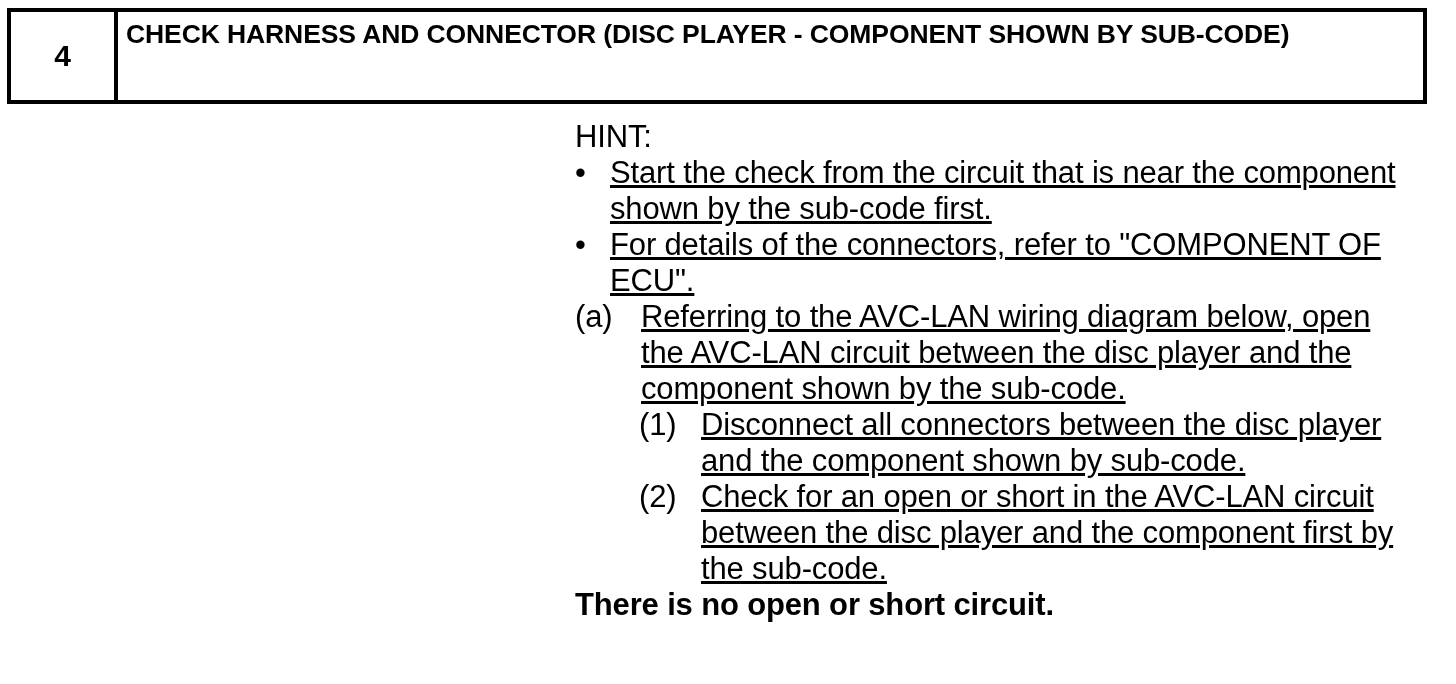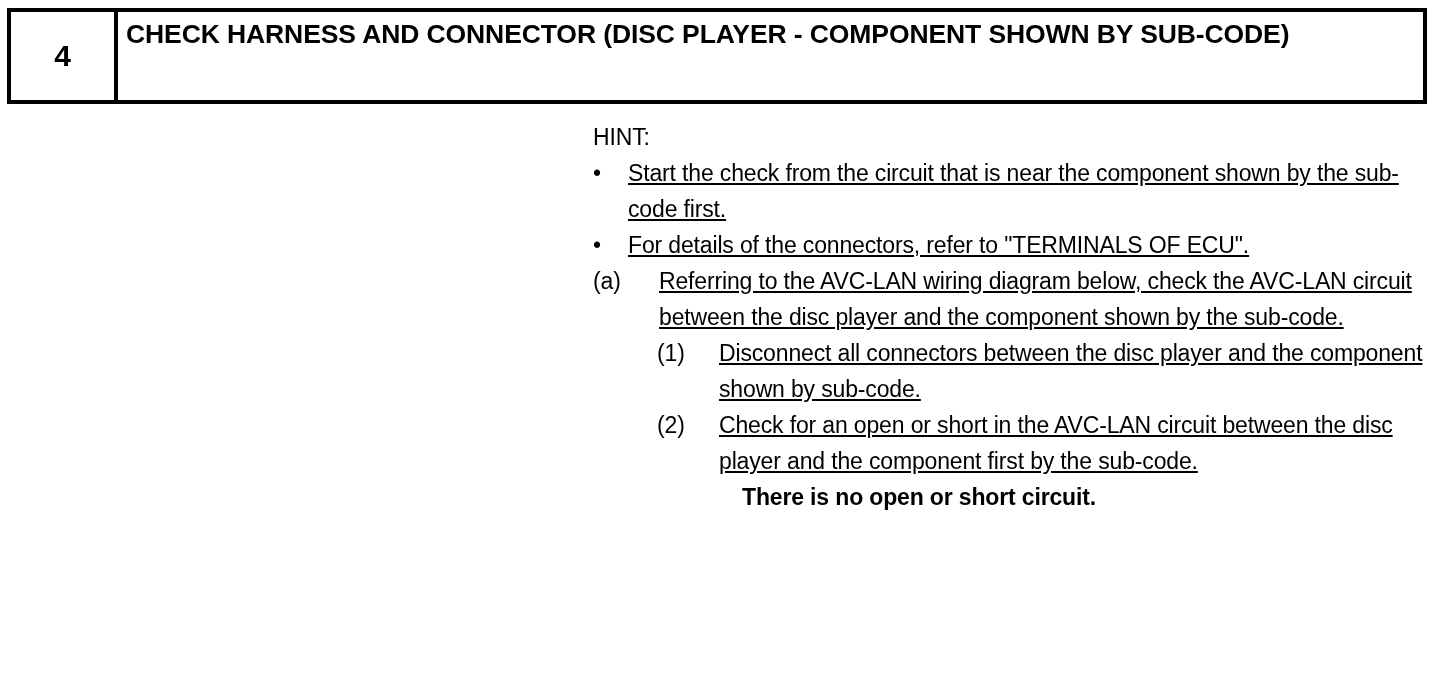--- a/index.html
+++ b/index.html
@@ -54,24 +54,24 @@
     font-weight: bold;
     line-height: 34px;
     letter-spacing: -0.1px;
     white-space: normal;
     margin-top: 34px;
   }
 
   
   #instructions {
     position: absolute;
-    left: 593px;
+    left: 575px;
     top: 119px;
     width: 830px;
-    font-size: 23px;
+    font-size: 31px;
     line-height: 36px;
     letter-spacing: -0.15px;
   }
   .line {
     white-space: pre-wrap;
   }
   
   .row {
     display: flex;
     align-items: flex-start;
@@ -95,21 +95,20 @@
   .row-num {
     margin-left: 64px;
   }
   .row-num > .marker { width: 62px; }
 
   .ok-label {
     margin-left: 128px;
     font-weight: bold;
   }
   .ok-result {
-    margin-left: 149px;
     font-weight: bold;
   }
 </style>
 </head>
 <body>
 
 <div id="step-header">
   <div id="step-number-cell">
     <span id="step-number">4</span>
   </div>
@@ -122,26 +121,26 @@
 
   <div class="line">HINT:</div>
 
   <div class="row row-bullet">
     <span class="marker">•</span>
     <span class="row-text">Start the check from the circuit that is near the component shown by the sub-code first.</span>
   </div>
 
   <div class="row row-bullet">
     <span class="marker">•</span>
-    <span class="row-text">For details of the connectors, refer to "TERMINALS OF ECU".</span>
+    <span class="row-text">For details of the connectors, refer to "COMPONENT OF ECU".</span>
   </div>
 
   <div class="row row-alpha">
     <span class="marker">(a)</span>
-    <span class="row-text">Referring to the AVC-LAN wiring diagram below, check the AVC-LAN circuit between the disc player and the component shown by the sub-code.</span>
+    <span class="row-text">Referring to the AVC-LAN wiring diagram below, open the AVC-LAN circuit between the disc player and the component shown by the sub-code.</span>
   </div>
 
   <div class="row row-num">
     <span class="marker">(1)</span>
     <span class="row-text">Disconnect all connectors between the disc player and the component shown by sub-code.</span>
   </div>
 
   <div class="row row-num">
     <span class="marker">(2)</span>
     <span class="row-text">Check for an open or short in the AVC-LAN circuit between the disc player and the component first by the sub-code.</span>

